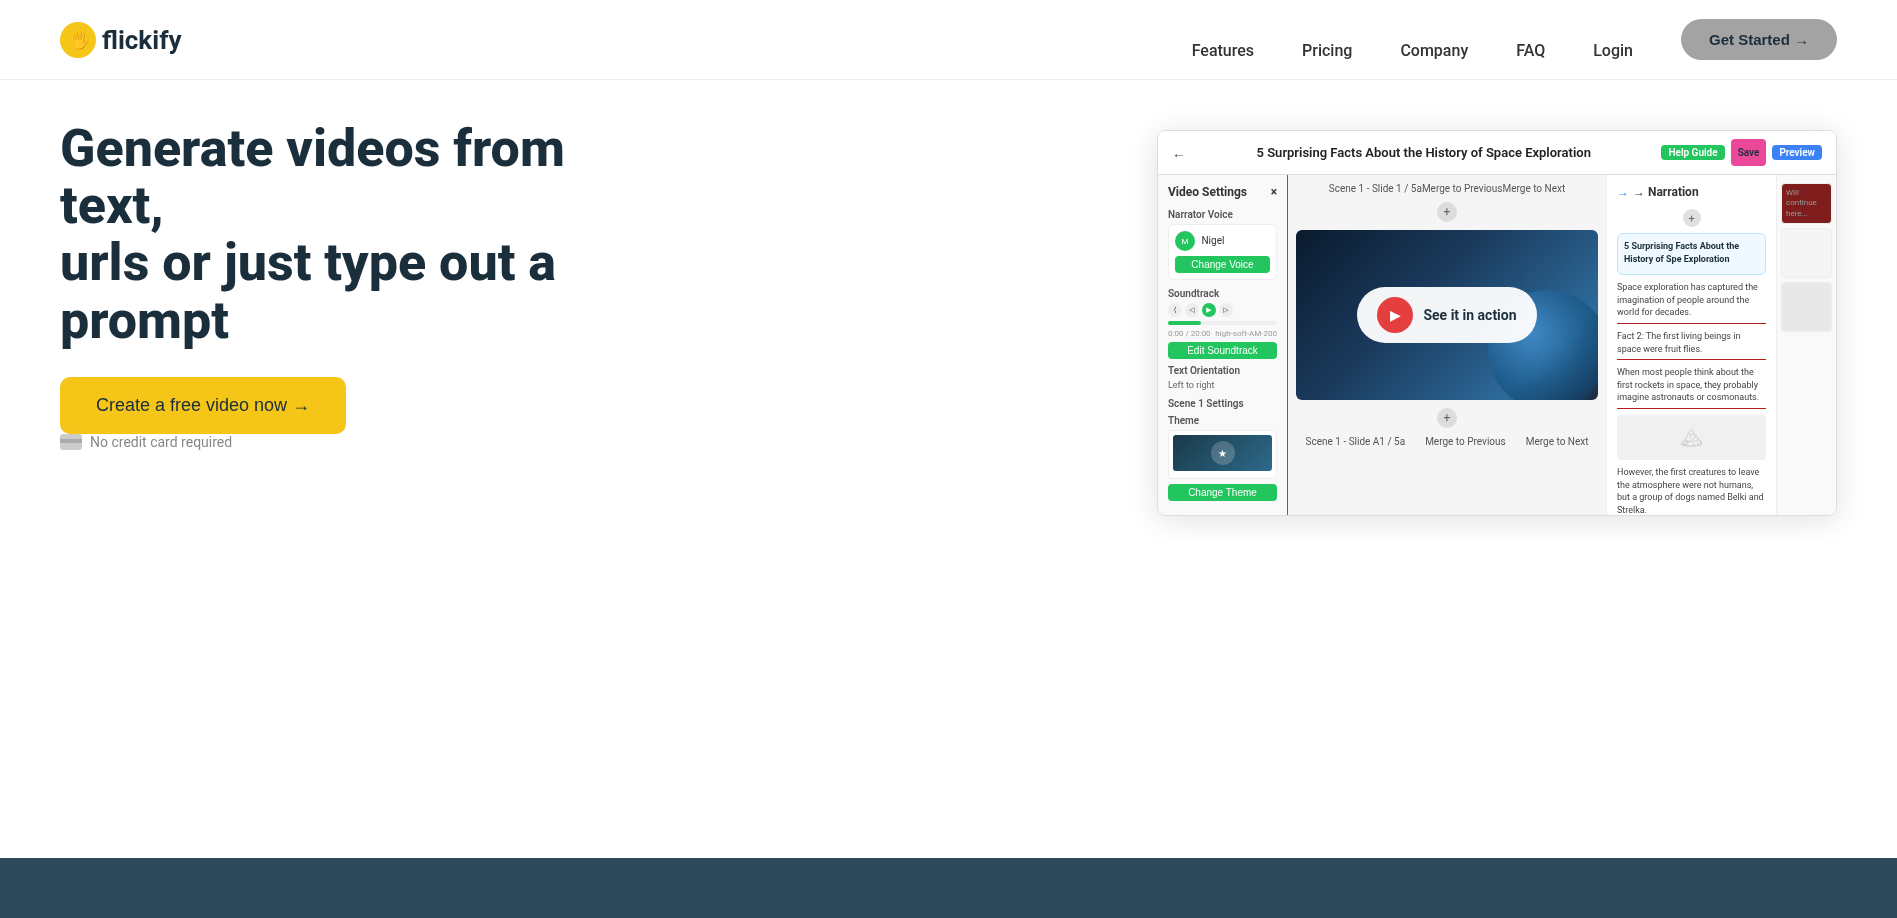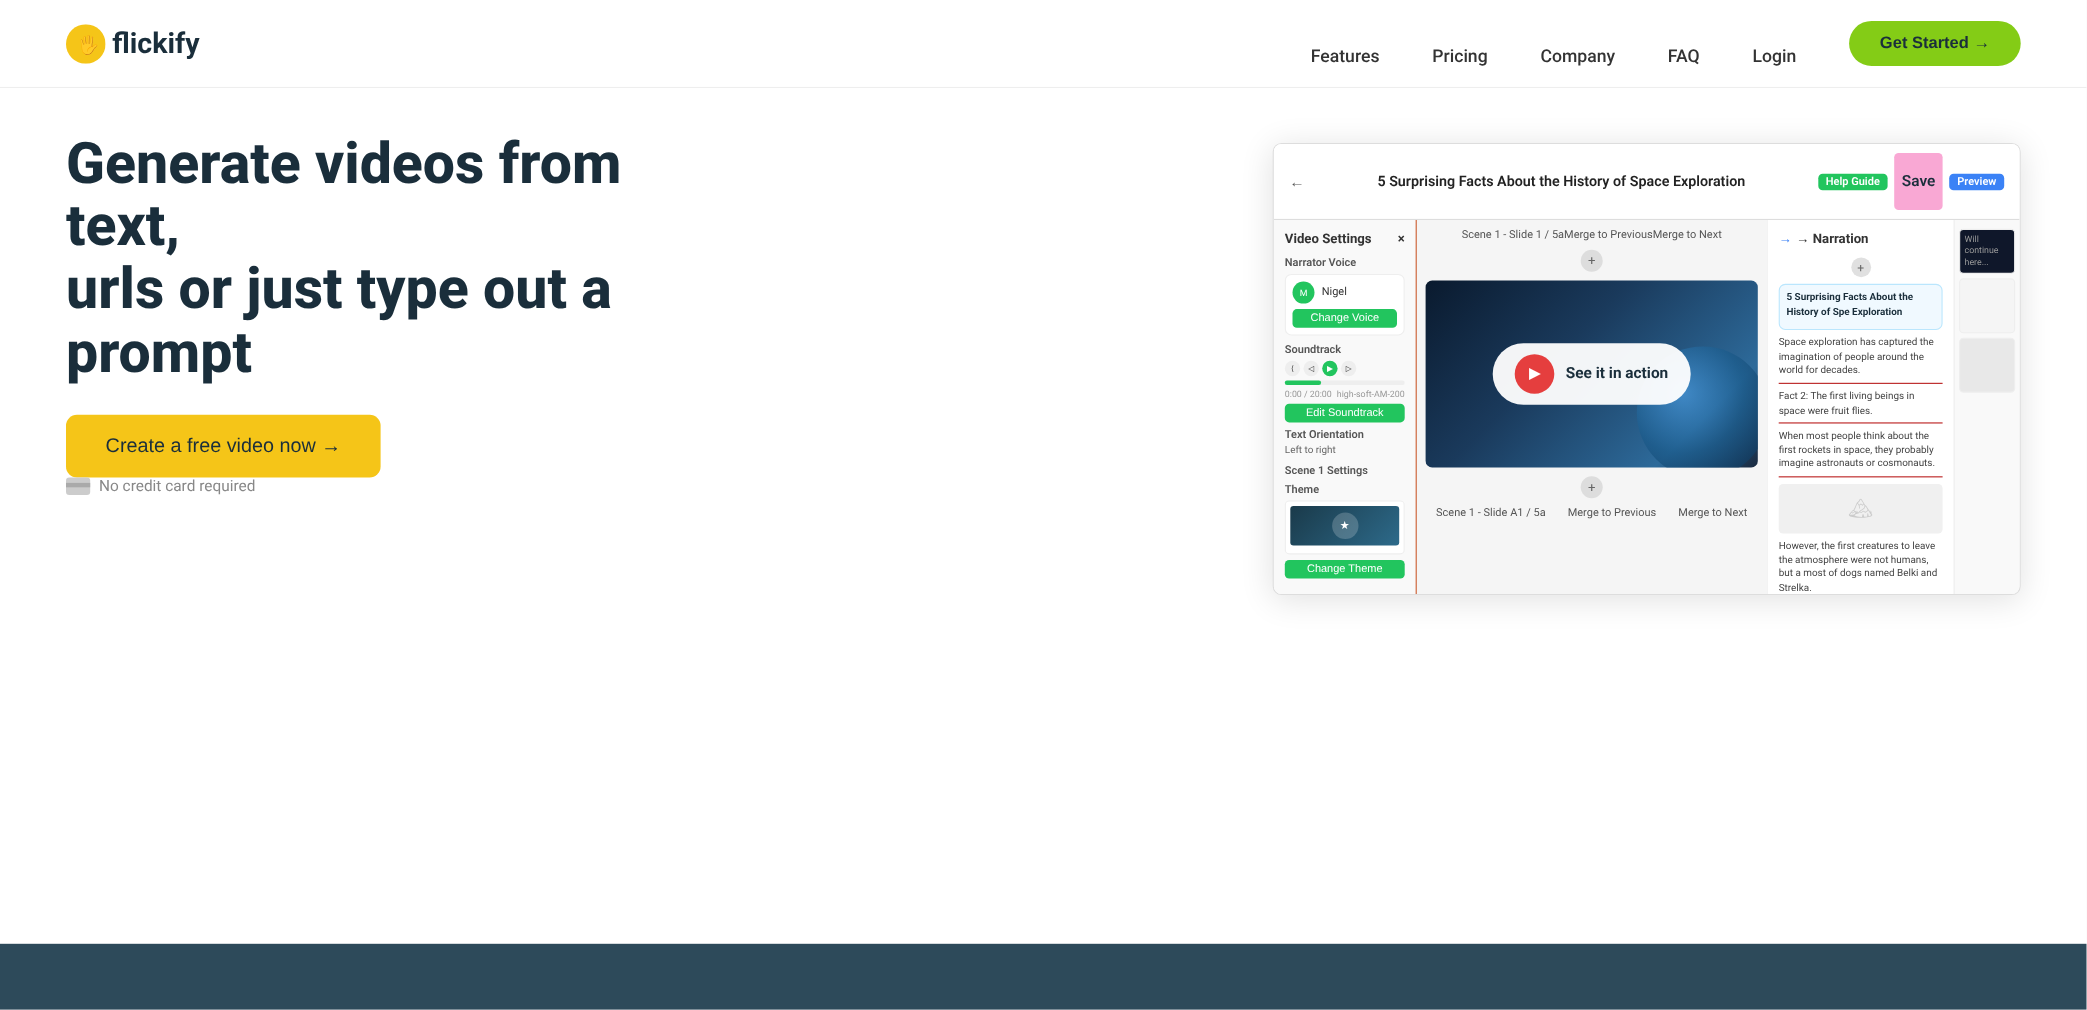--- a/index.html
+++ b/index.html
@@ -41,21 +41,21 @@
       align-items: flex-end;
       gap: 48px;
     }
     .nav-link {
       font-size: 16px;
       color: #333;
       text-decoration: none;
       font-weight: 500;
     }
     .btn-get-started {
-      background: #84cc16;
+      background: #a3a3a3;
       color: #1a2e3b;
       font-weight: 700;
       font-size: 15px;
       border: none;
       border-radius: 30px;
       padding: 12px 28px;
       cursor: pointer;
       display: flex;
       align-items: center;
       gap: 8px;
@@ -175,24 +175,24 @@
     }
     .badge-green {
       background: #22c55e;
       color: #fff;
       font-size: 10px;
       padding: 2px 7px;
       border-radius: 4px;
       font-weight: 600;
     }
     .badge-yellow {
-      background: #f9a8d4;
+      background: #ec4899;
       color: #1a2e3b;
-      font-size: 14px;
-      padding: 18px 7px;
+      font-size: 10px;
+      padding: 8px 7px;
       border-radius: 4px;
       font-weight: 600;
     }
     .badge-blue {
       background: #3b82f6;
       color: #fff;
       font-size: 10px;
       padding: 2px 7px;
       border-radius: 4px;
       font-weight: 600;
@@ -486,21 +486,21 @@
       border-left: 1px solid #eee;
       padding: 8px 4px;
       display: flex;
       flex-direction: column;
       gap: 4px;
       font-size: 8px;
       color: #777;
       overflow: hidden;
     }
     .far-right-item {
-      background: #0f172a;
+      background: #7f1d1d;
       border: 1px solid #eee;
       border-radius: 4px;
       padding: 4px;
       font-size: 8px;
       line-height: 1.3;
       color: #555;
     }
 
     
     .footer-dark {
@@ -626,21 +626,21 @@
             <span>→ Narration</span>
           </div>
           <div class="add-btn-right">+</div>
           <div class="narration-card">
             <div class="narration-card-title">5 Surprising Facts About the History of Spe Exploration</div>
           </div>
           <div class="narration-item">Space exploration has captured the imagination of people around the world for decades.</div>
           <div class="narration-item">Fact 2: The first living beings in space were fruit flies.</div>
           <div class="narration-item">When most people think about the first rockets in space, they probably imagine astronauts or cosmonauts.</div>
           <div class="image-placeholder">🏔</div>
-          <div class="narration-item">However, the first creatures to leave the atmosphere were not humans, but a most of dogs named Belki and Strelka.</div>
+          <div class="narration-item">However, the first creatures to leave the atmosphere were not humans, but a group of dogs named Belki and Strelka.</div>
 
         </div>
 
         <div class="far-right">
           <div class="far-right-item" style="font-size:8px;color:#999;">Will continue here...</div>
           <div class="far-right-item" style="height:50px;background:#f5f5f5;"></div>
           <div class="far-right-item" style="height:50px;background:#e8e8e8;"></div>
         </div>
 
       </div>

